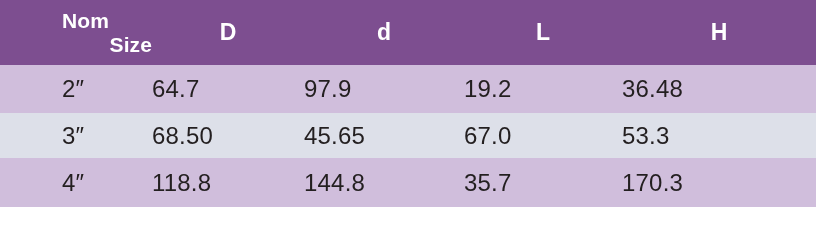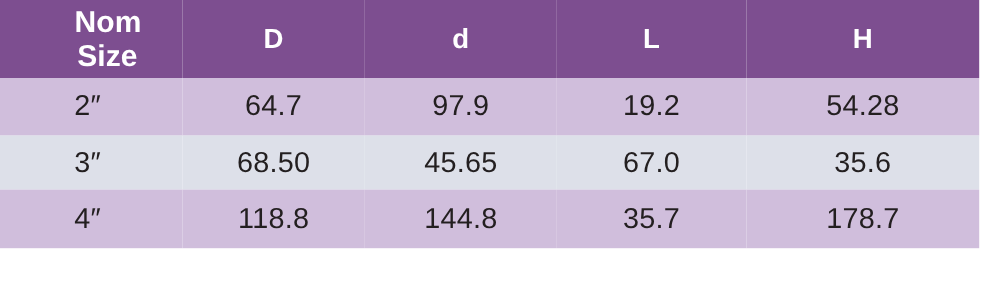--- a/index.html
+++ b/index.html
@@ -54,40 +54,40 @@
   }
 
   th.head-cell.nom-head {
     text-align: left;
     padding-left: 0;
   }
 
   .nom-stack {
     display: block;
     width: 100%;
-    font-size: 25px;
+    font-size: 21px;
     line-height: 1.12;
   }
   .nom-line-1 {
     display: block;
     padding-left: 62px;
     text-align: left;
   }
   .nom-line-2 {
     display: block;
     padding-left: 27px;
-    text-align: center;
+    text-align: right;
   }
 
   
   tbody td.data-cell {
     font-size: 24px;
     font-weight: normal;
     color: #231f20;
-    text-align: center;
+    text-align: left;
     vertical-align: middle;
     padding: 0;
     border: 0;
     letter-spacing: 0.2px;
   }
 
   tbody tr.row-odd  td.data-cell { background: #d0bedc; }
   tbody tr.row-even td.data-cell { background: #dde0e9; }
 
   tbody tr.r1 { height: 48px; }
@@ -126,31 +126,31 @@
         <th class="head-cell">H</th>
       </tr>
     </thead>
 
     <tbody>
       <tr class="row-odd r1">
         <td class="data-cell size-cell">2″</td>
         <td class="data-cell">64.7</td>
         <td class="data-cell">97.9</td>
         <td class="data-cell">19.2</td>
-        <td class="data-cell">54.28</td>
+        <td class="data-cell">36.48</td>
       </tr>
       <tr class="row-even r2">
         <td class="data-cell size-cell">3″</td>
         <td class="data-cell">68.50</td>
         <td class="data-cell">45.65</td>
         <td class="data-cell">67.0</td>
-        <td class="data-cell">35.6</td>
+        <td class="data-cell">53.3</td>
       </tr>
       <tr class="row-odd r3">
         <td class="data-cell size-cell">4″</td>
         <td class="data-cell">118.8</td>
         <td class="data-cell">144.8</td>
         <td class="data-cell">35.7</td>
-        <td class="data-cell">178.7</td>
+        <td class="data-cell">170.3</td>
       </tr>
     </tbody>
   </table>
 </div>
 
 </body></html>

